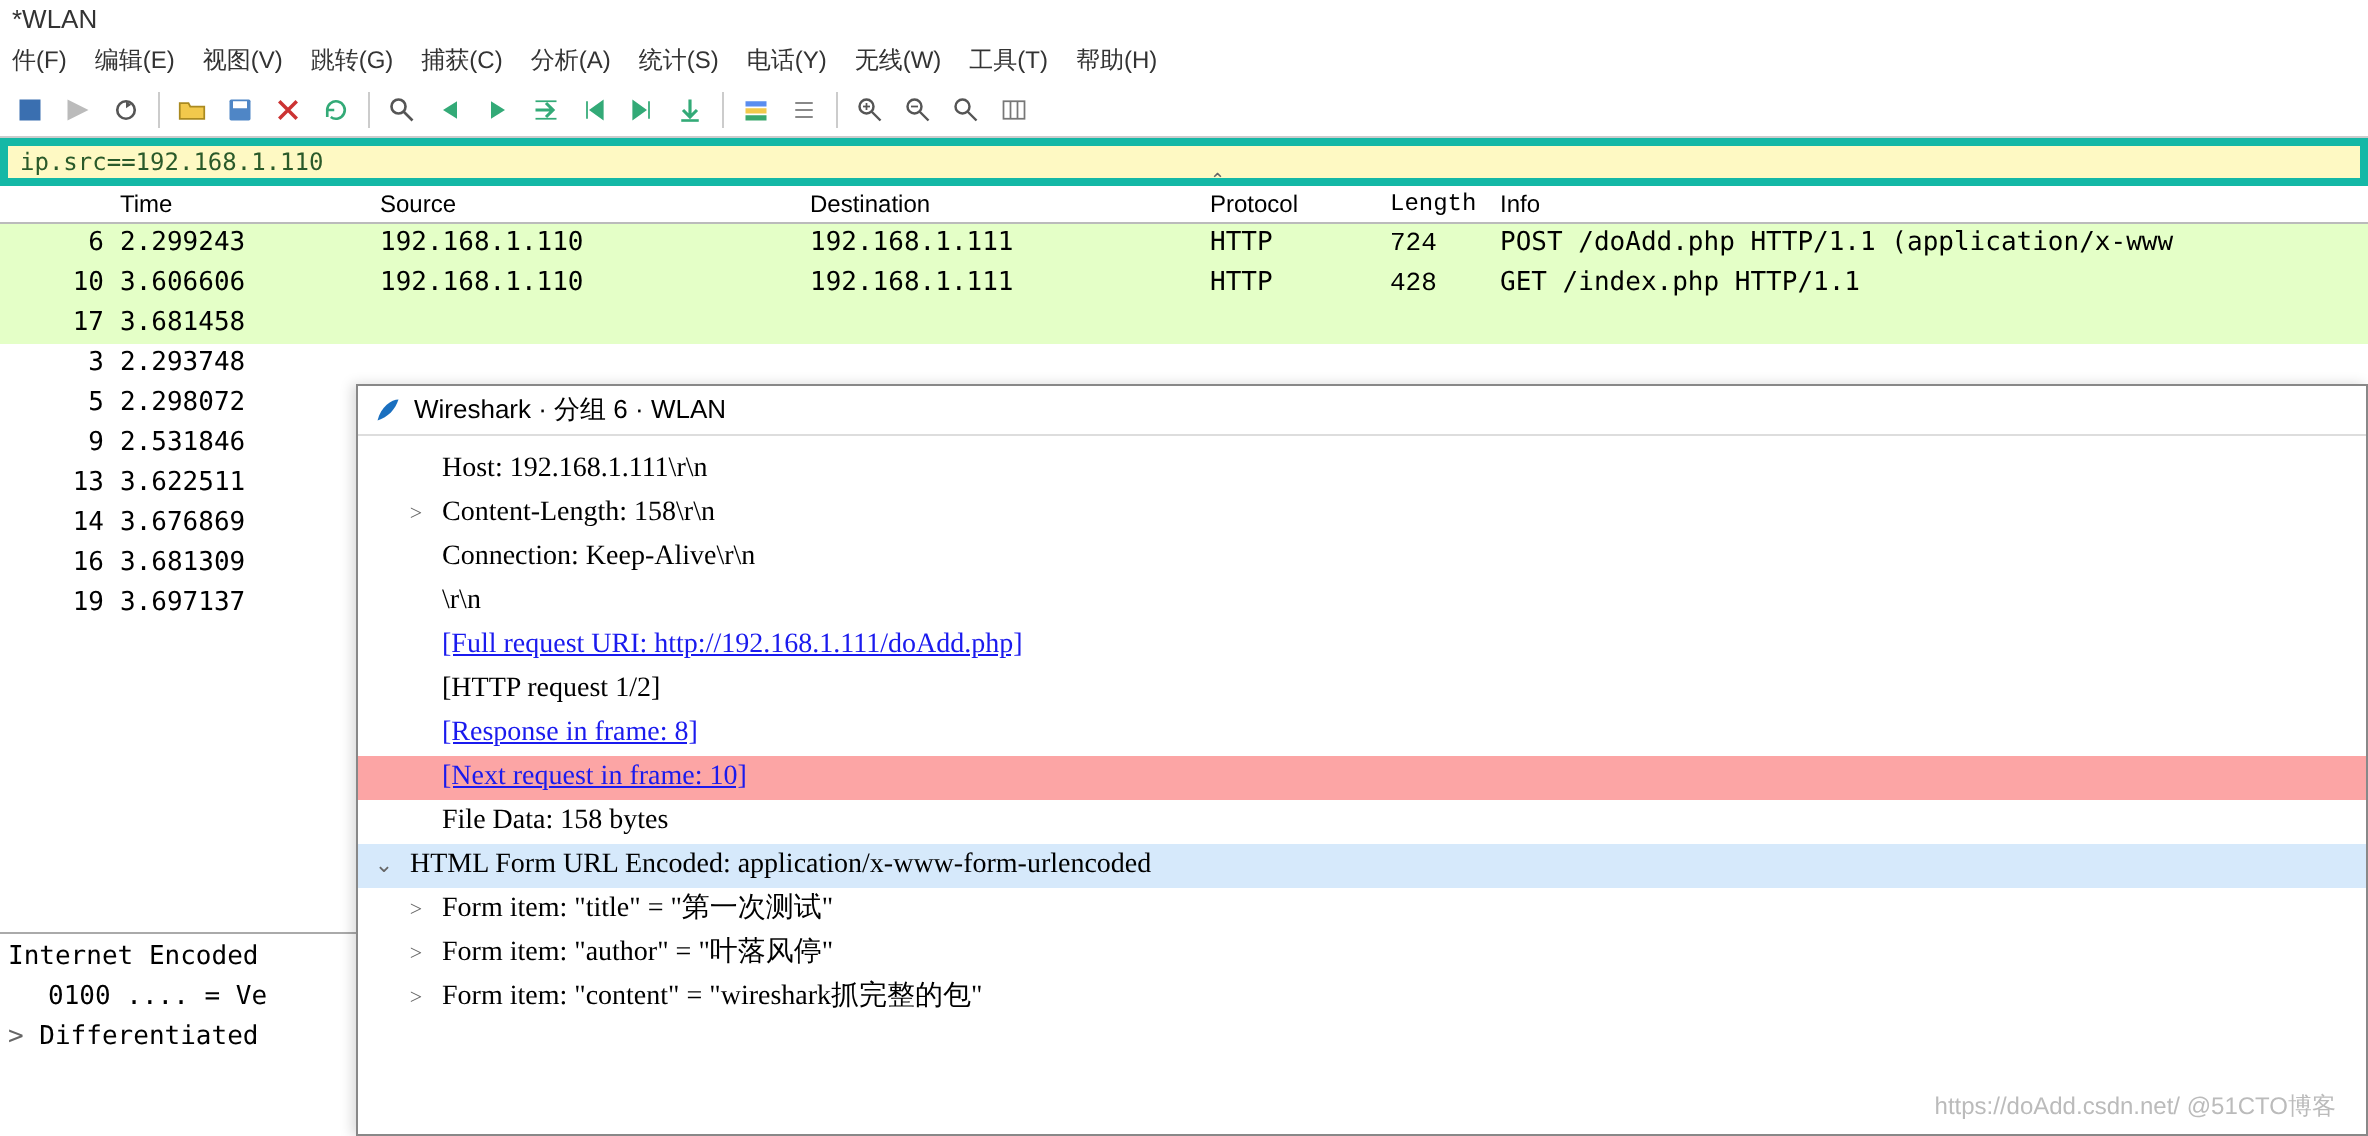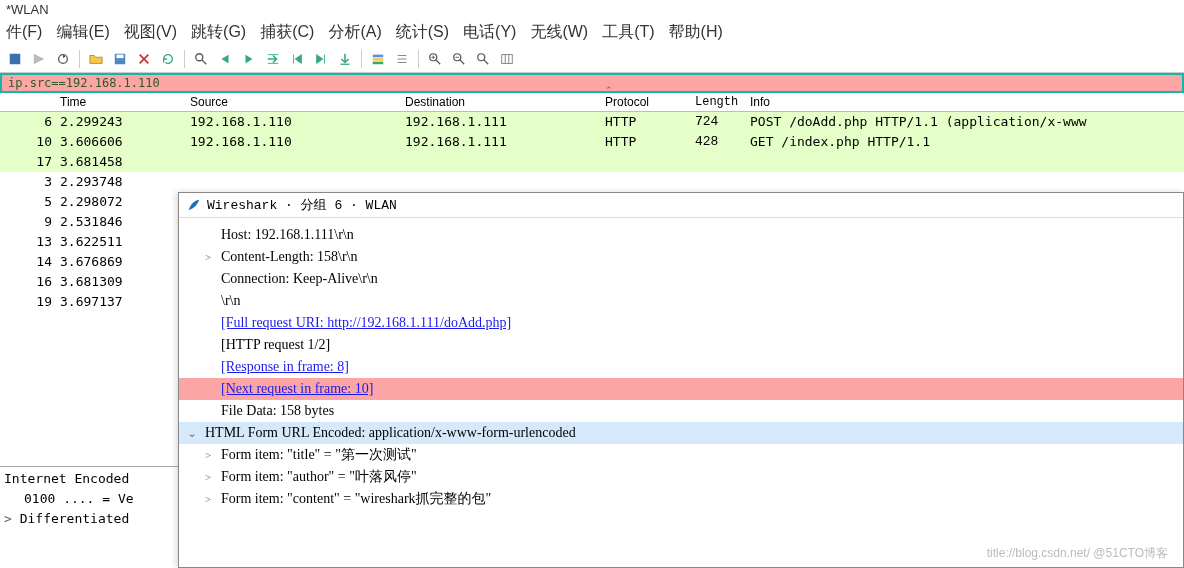--- a/index.html
+++ b/index.html
@@ -10,41 +10,41 @@
     width: 1184px;
     height: 568px;
     overflow: hidden;
     position: relative;
   }
   .titlebar { padding: 2px 6px; font-size: 13px; color: #333; }
   .menubar {
     display: flex;
     gap: 14px;
     padding: 3px 6px;
-    font-size: 16px;
+    font-size: 12px;
     color: #333;
   }
   .toolbar {
     display: flex;
     align-items: center;
     gap: 2px;
     padding: 2px 4px;
     border-bottom: 1px solid #ccc;
   }
   .tb-icon {
     width: 22px; height: 22px;
     display: flex; align-items: center; justify-content: center;
     border: 1px solid transparent;
     border-radius: 2px;
     cursor: pointer;
   }
   .tb-sep { width: 1px; height: 18px; background: #ccc; margin: 0 3px; }
   .filter-bar {
-    background: #fca5a5;
-    border: 2px solid #14b8a6;
+    background: #fef9c3;
+    border: 4px solid #14b8a6;
     padding: 1px 6px;
     font-family: Consolas, monospace;
     font-size: 12px;
     color: #2a5a2a;
   }
   .packet-headers {
     display: flex;
     font-size: 12px;
     border-bottom: 1px solid #bbb;
     padding: 2px 0;
@@ -88,21 +88,20 @@
     border: 1px solid #888;
     box-shadow: -2px 0 6px rgba(0,0,0,0.15);
   }
   .popup-title {
     display: flex;
     align-items: center;
     gap: 6px;
     padding: 3px 8px;
     font-size: 13px;
     border-bottom: 1px solid #ddd;
-    font-family: Liberation Mono, monospace;
   }
   .fin { width: 14px; height: 14px; }
   .detail-body {
     font-family: Liberation Serif, serif;
     font-size: 14px;
     line-height: 22px;
     padding: 6px 0 0 0;
   }
   .dl { padding-left: 42px; position: relative; }
   .caret { position: absolute; left: 22px; top: 0; color: #666; font-size: 11px; width: 14px; text-align: center;}
@@ -396,13 +395,13 @@
     <div class="dl"><span class="link">[Response in frame: 8]</span></div>
     <div class="dl hl-line"><span class="link">[Next request in frame: 10]</span></div>
     <div class="dl">File Data: 158 bytes</div>
     <div class="dl sel-line" style="padding-left:26px"><span class="caret" style="left:6px">⌄</span><span>HTML Form URL Encoded: application/x-www-form-urlencoded</span></div>
     <div class="dl"><span class="caret">&gt;</span><span>Form item: "title" = "第一次测试"</span></div>
     <div class="dl"><span class="caret">&gt;</span><span>Form item: "author" = "叶落风停"</span></div>
     <div class="dl"><span class="caret">&gt;</span><span>Form item: "content" = "wireshark抓完整的包"</span></div>
   </div>
 </div>
 
-<div class="watermark">title://blog.csdn.net/   @51CTO博客</div>
+<div class="watermark">https://doAdd.csdn.net/   @51CTO博客</div>
 
 </body></html>

